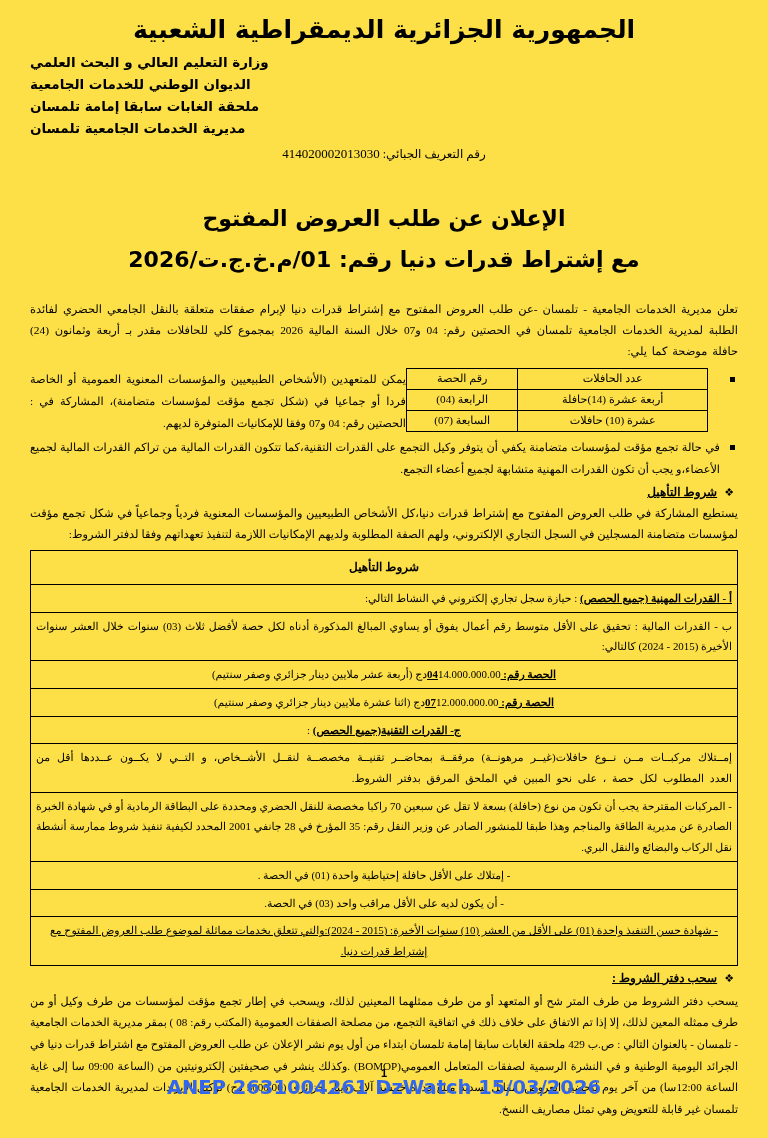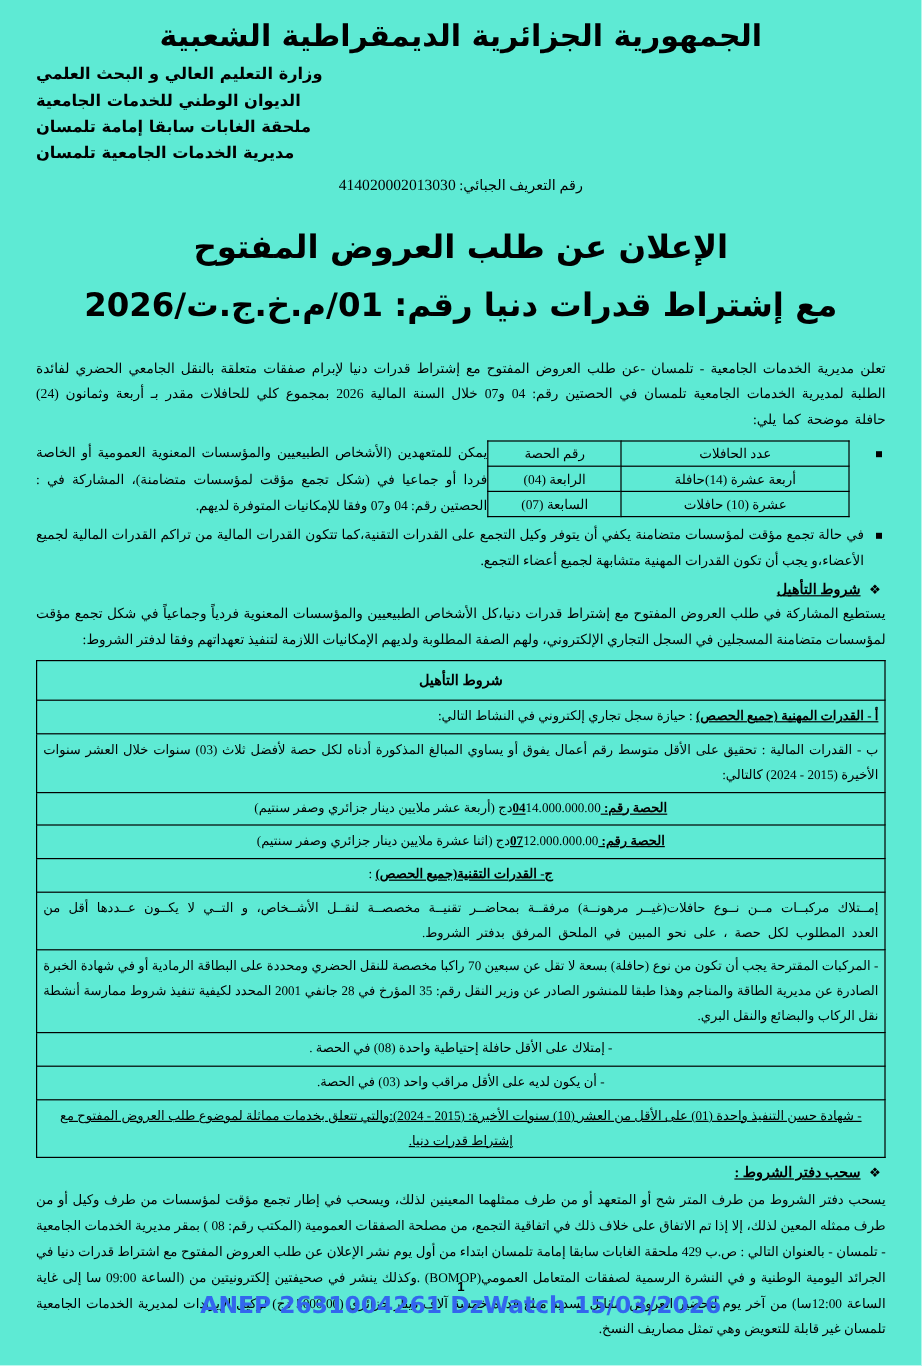--- a/index.html
+++ b/index.html
@@ -10,21 +10,21 @@
   }
   body {
     font-family: "Liberation Serif", "DejaVu Serif", serif;
     color: #000000;
   }
   .page {
     position: relative;
     width: 768px;
     height: 1138px;
     margin: 0 auto;
-    background: #5eead4;
+    background: #fde047;
     overflow: hidden;
     box-sizing: border-box;
     padding: 0 30px;
     direction: rtl;
   }
 
   
   .republic {
     text-align: center;
     font-family: "DejaVu Sans", "Liberation Sans", sans-serif;
@@ -54,23 +54,23 @@
     direction: ltr;
     unicode-bidi: embed;
     display: inline-block;
   }
 
   
   .maintitle {
     text-align: center;
     font-family: "DejaVu Sans", "Liberation Sans", sans-serif;
     font-weight: bold;
-    font-size: 27px;
+    font-size: 22px;
     line-height: 1.55;
-    margin-top: 24px;
+    margin-top: 40px;
   }
   .maintitle .l2 { display: block; margin-top: 6px; }
 
   
   .para {
     font-size: 11.4px;
     line-height: 1.85;
     text-align: justify;
     text-align-last: right;
     margin: 0;
@@ -284,21 +284,21 @@
     <tr>
       <td class="center"><span class="u b">ج- القدرات التقنية(جميع الحصص)</span><span> :</span></td>
     </tr>
     <tr>
       <td class="spread">إمــتلاك مركبــات مــن نــوع حافلات(غيــر مرهونــة) مرفقــة بمحاضــر تقنيــة مخصصــة  لنقــل الأشــخاص، و التــي لا يكــون عــددها أقل من العدد المطلوب لكل حصة ، على نحو المبين في الملحق المرفق بدفتر الشروط.</td>
     </tr>
     <tr>
       <td>- المركبات المقترحة يجب أن تكون من نوع (حافلة) بسعة لا تقل عن سبعين 70 راكبا مخصصة للنقل الحضري ومحددة على البطاقة الرمادية أو في شهادة الخبرة الصادرة عن مديرية الطاقة والمناجم وهذا طبقا للمنشور الصادر عن وزير النقل رقم: 35 المؤرخ في 28 جانفي 2001 المحدد لكيفية تنفيذ شروط ممارسة أنشطة نقل الركاب والبضائع والنقل البري.</td>
     </tr>
     <tr>
-      <td class="center">- إمتلاك على الأقل حافلة إحتياطية واحدة (08) في الحصة .</td>
+      <td class="center">- إمتلاك على الأقل حافلة إحتياطية واحدة (01) في الحصة .</td>
     </tr>
     <tr>
       <td class="center">- أن يكون لديه على الأقل مراقب واحد (03) في الحصة.</td>
     </tr>
     <tr>
       <td class="center u">- شهادة حسن التنفيذ واحدة (01) على الأقل من العشر (10) سنوات الأخيرة: (2015 - 2024):والتي تتعلق بخدمات مماثلة لموضوع طلب العروض المفتوح مع إشتراط قدرات دنيا.</td>
     </tr>
   </tbody>
     </table>
 

